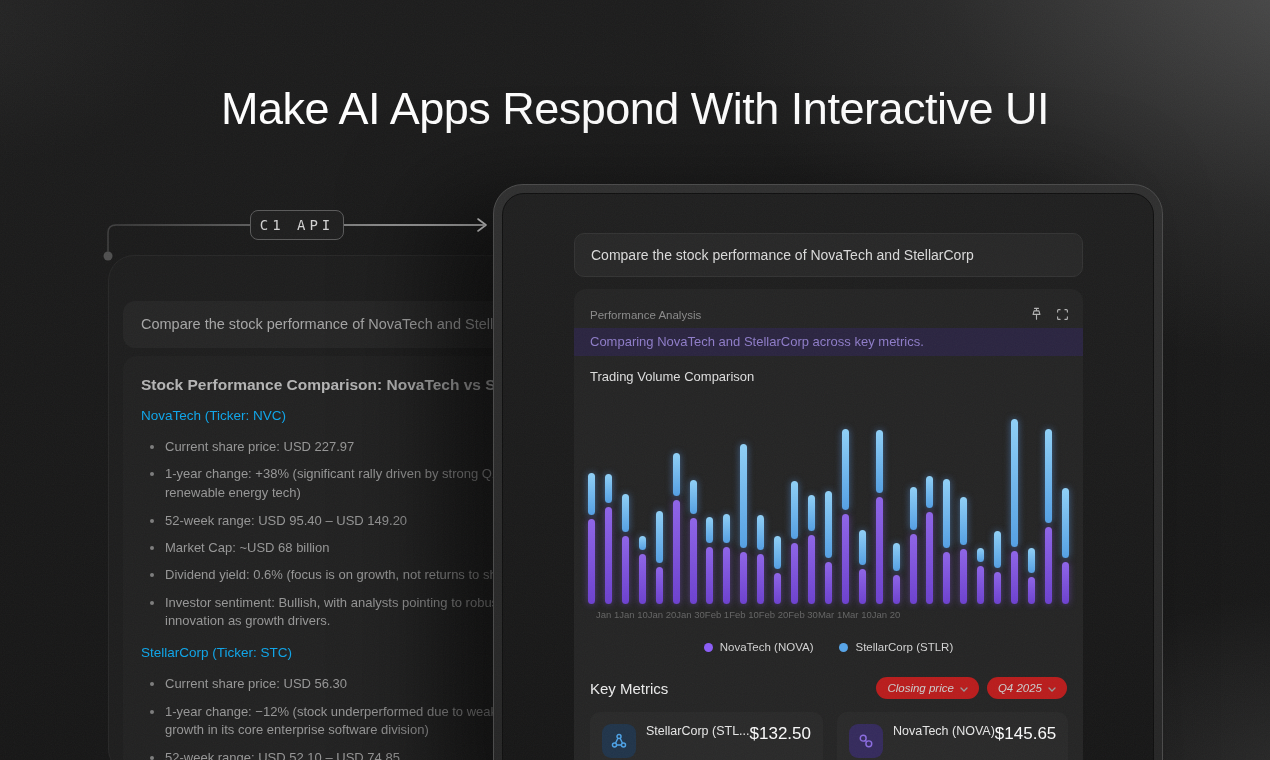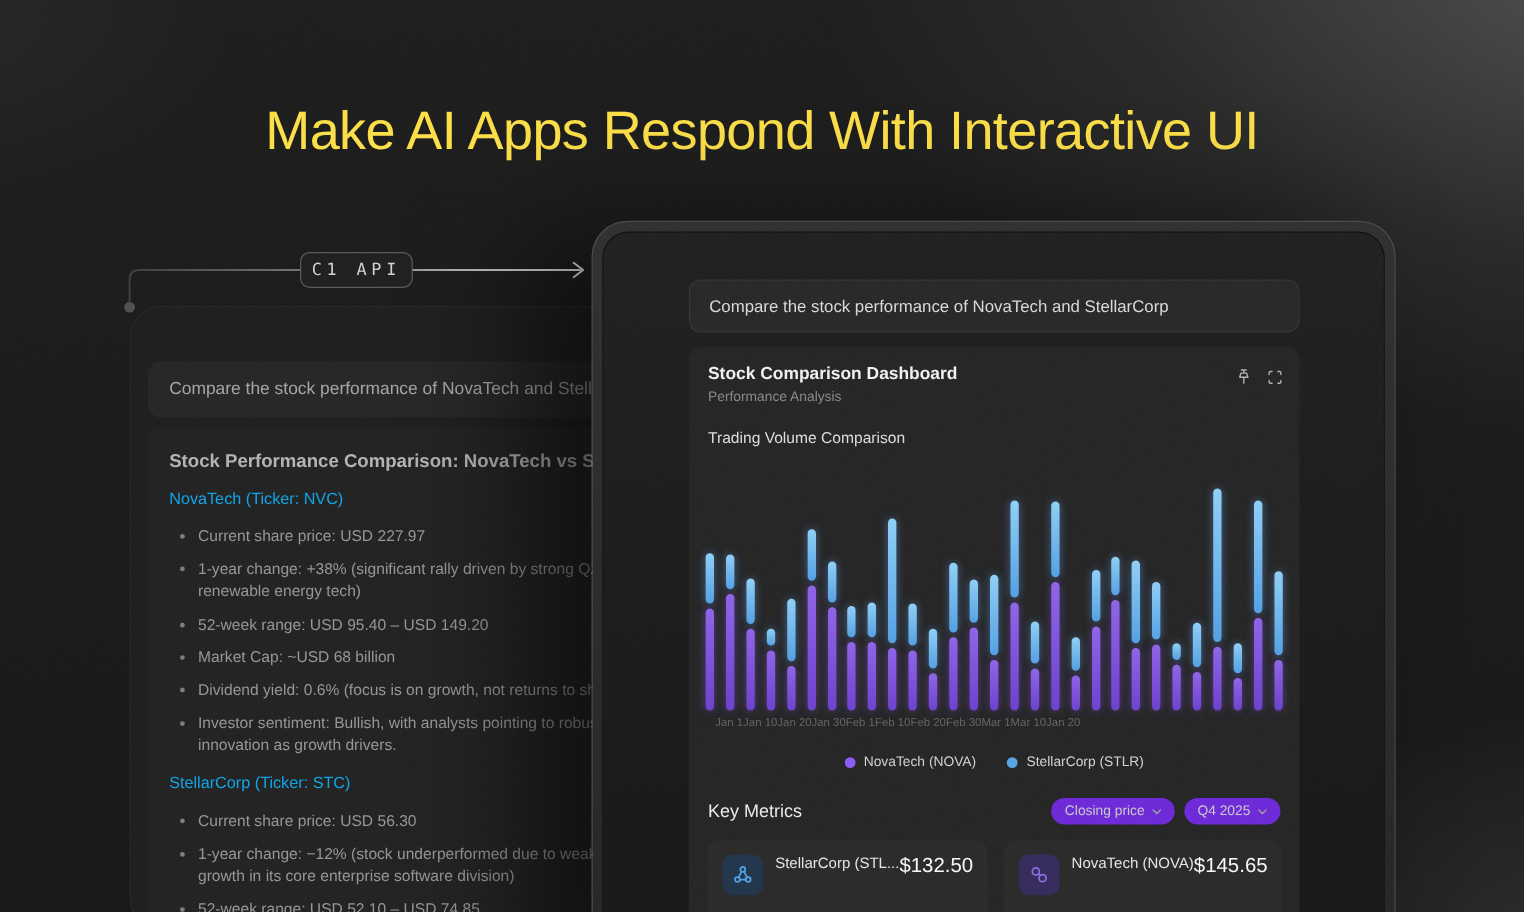--- a/index.html
+++ b/index.html
@@ -12,21 +12,21 @@
     position:absolute;inset:0;z-index:0;
     background:
       radial-gradient(1100px 640px at 112% -8%, rgba(215,215,215,.32), rgba(150,150,150,.10) 45%, transparent 68%),
       radial-gradient(520px 320px at 104% 104%, rgba(150,150,150,.17), transparent 62%),
       radial-gradient(430px 260px at -5% 2%, rgba(125,125,125,.10), transparent 60%),
       linear-gradient(#1c1c1c,#161616);
   }
   .noise{position:absolute;inset:0;z-index:9;opacity:.045;pointer-events:none;}
   .hero-title{
     position:absolute;top:83px;left:0;right:0;z-index:1;text-align:center;
-    font-size:45px;font-weight:500;letter-spacing:-.5px;color:#fde047;
+    font-size:45px;font-weight:500;letter-spacing:-.5px;color:#ffffff;
   }
   
   .connector{position:absolute;left:92px;top:205px;z-index:1;}
   .api-badge{
     position:absolute;left:250px;top:210px;width:94px;height:30px;z-index:3;
     background:#1e1e1e;border:1.5px solid #5a5a5a;border-radius:8px;
     display:flex;align-items:center;justify-content:center;
     font-family:"DejaVu Sans Mono",monospace;font-size:14px;letter-spacing:4px;color:#d2d2d2;
     box-sizing:border-box;
   }
@@ -87,22 +87,22 @@
     box-shadow:0 0 7px rgba(139,92,246,.45);}
   .ticks{margin:5px 14px 0;display:flex;justify-content:flex-start;
     font-size:9.5px;color:#646464;padding:0 4px 0 8px;}
   .legend{margin-top:21px;display:flex;justify-content:center;align-items:center;gap:26px;
     font-size:11.5px;color:#d2d2d2;}
   .legend-item{display:flex;align-items:center;}
   .dot{width:9px;height:9px;border-radius:50%;display:inline-block;margin-right:7px;}
   .km-row{margin:24px 16px 0;display:flex;justify-content:space-between;align-items:center;}
   .km-title{font-size:15px;font-weight:500;color:#eaeaea;}
   .pills{display:flex;gap:8px;}
-  .pill{background:#6d28d9;border-radius:999px;padding:5px 11px;font-size:11.5px;color:#cbcbcb;
-    display:flex;align-items:center;gap:6px;cursor:pointer;}
+  .pill{background:#b91c1c;border-radius:999px;padding:5px 11px;font-size:11.5px;color:#cbcbcb;
+    display:flex;align-items:center;gap:6px;cursor:pointer;font-style:italic;}
   .cards{margin:13px 16px 0;display:grid;grid-template-columns:1fr 1fr;gap:14px;}
   .m-card{background:#292929;border-radius:10px;padding:12px;display:flex;
     justify-content:space-between;height:72px;box-sizing:border-box;}
   .m-left{display:flex;gap:10px;}
   .m-icon{width:34px;height:34px;border-radius:9px;display:flex;align-items:center;justify-content:center;flex:none;}
   .m-icon.blue{background:#20344a;}
   .m-icon.purple{background:#342a5c;}
   .m-name{font-size:12.5px;color:#e5e5e5;white-space:nowrap;overflow:hidden;text-overflow:clip;max-width:120px;}
   .m-price{font-size:17px;font-weight:400;color:#fafafa;text-align:right;}
 </style>
@@ -155,36 +155,36 @@
 </div>
 
 <div class="tablet">
   <div class="screen">
     <div class="content">
 
       <div class="db-input">Compare the stock performance of NovaTech and StellarCorp</div>
 
       <div class="db-card">
         <div class="db-header">
-          <div class="db-title">Stock Comparison Dashboard</div>
           <div class="db-sub">Performance Analysis</div>
           <div class="db-icons">
             <span>
               <svg width="13" height="14" viewBox="0 0 16 17" fill="none" stroke="#b3b3b3" stroke-width="1.4" stroke-linecap="round" stroke-linejoin="round">
                 <path d="M5.5 1.5h5M8 1.5v3M5 4.7h6l1.2 4.3H3.8L5 4.7zM8 9v6"></path>
               </svg>
             </span>
             <span>
               <svg width="13" height="13" viewBox="0 0 16 16" fill="none" stroke="#b3b3b3" stroke-width="1.4" stroke-linecap="round" stroke-linejoin="round">
                 <path d="M2 5V3.2A1.2 1.2 0 0 1 3.2 2H5M11 2h1.8A1.2 1.2 0 0 1 14 3.2V5M14 11v1.8a1.2 1.2 0 0 1-1.2 1.2H11M5 14H3.2A1.2 1.2 0 0 1 2 12.8V11"></path>
               </svg>
             </span>
           </div>
         </div>
 
+        <div class="callout">Comparing NovaTech and StellarCorp across key metrics.</div>
 
         <div class="chart-title">Trading Volume Comparison</div>
 
         <div class="chart">
             <div class="bar-group">
               <div class="seg-blue" style="height: 42px;"></div>
               <div class="seg-purple" style="height: 85px;"></div>
             </div>
             <div class="bar-group">
               <div class="seg-blue" style="height: 29px;"></div>

